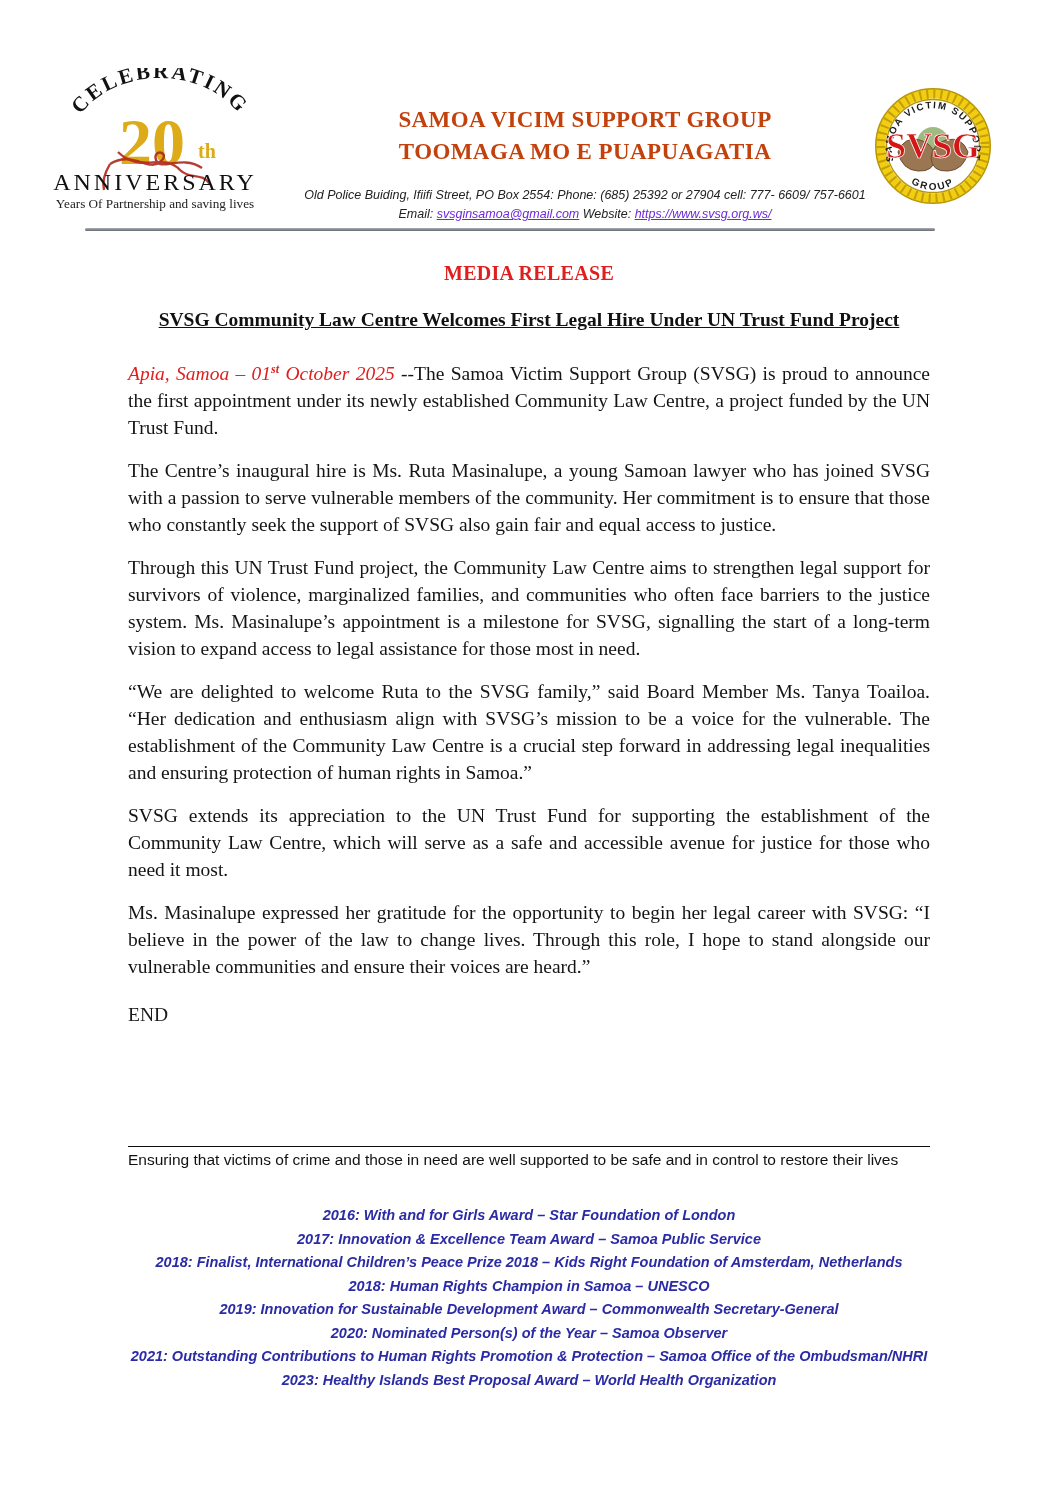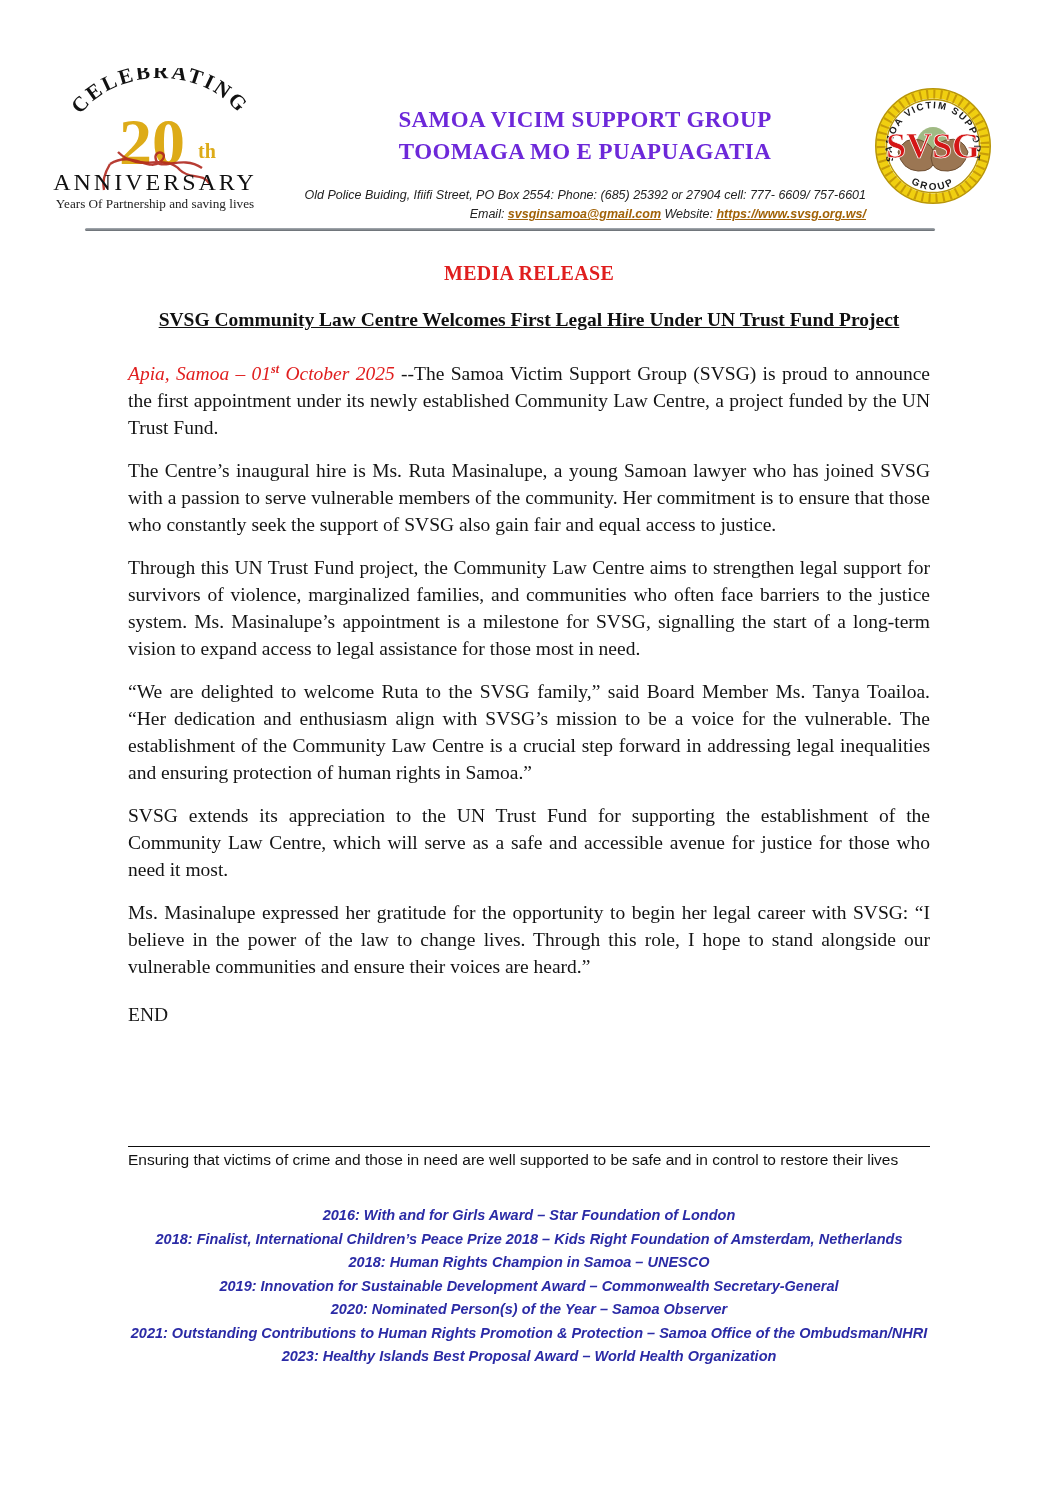--- a/index.html
+++ b/index.html
@@ -10,28 +10,28 @@
     background:#ffffff;
     font-family:"Liberation Serif", serif;
     color:#1a1a1a;
     overflow:hidden;
   }
   
   .logo-left{position:absolute;left:52px;top:68px;width:215px;height:148px;}
   .logo-right{position:absolute;left:872px;top:76px;width:122px;height:142px;}
   .org-block{position:absolute;left:290px;top:104px;width:590px;text-align:center;}
   .org-title{
-    font-size:23px;font-weight:bold;letter-spacing:.4px;line-height:32px;color:#6d28d9;
+    font-size:23px;font-weight:bold;letter-spacing:.4px;line-height:32px;color:#c2410c;
   }
   .addr-block{
-    position:absolute;left:276px;top:186px;width:590px;text-align:right;
+    position:absolute;left:290px;top:186px;width:590px;text-align:center;
     font-family:"Liberation Sans", sans-serif;font-style:italic;
     font-size:12.5px;line-height:19px;color:#222;
   }
-  .addr-block a{color:#a16207;text-decoration:underline;font-weight:bold;}
+  .addr-block a{color:#6d28d9;text-decoration:underline;}
   .hdr-rule{
     position:absolute;left:85px;top:228px;width:850px;height:3px;
     background:linear-gradient(#a7adb3,#666b70);
     border-radius:2px;
   }
   
   .content{position:absolute;left:128px;top:262px;width:802px;}
   .media-release{
     text-align:center;font-size:20px;font-weight:bold;letter-spacing:.3px;
     margin:0 0 20px 0;
@@ -143,20 +143,21 @@
     <p class="para">Ms. Masinalupe expressed her gratitude for the opportunity to begin her legal career with SVSG: “I believe in the power of the law to change lives. Through this role, I hope to stand alongside our vulnerable communities and ensure their voices are heard.”</p>
 
     <div class="end-marker">END</div>
   </div>
 
   <div class="footer">
     <div class="footer-rule"></div>
     <div class="mission">Ensuring that victims of crime and those in need are well supported to be safe and in control to restore their lives</div>
     <div class="awards" style="color:#2b2ba6">
         <div class="award-line">2016: With and for Girls Award – Star Foundation of London</div>
+        <div class="award-line">2017: Innovation &amp; Excellence Team Award – Samoa Public Service</div>
         <div class="award-line">2018: Finalist, International Children’s Peace Prize 2018 – Kids Right Foundation of Amsterdam, Netherlands</div>
         <div class="award-line">2018: Human Rights Champion in Samoa – UNESCO</div>
         <div class="award-line">2019: Innovation for Sustainable Development Award – Commonwealth Secretary-General</div>
         <div class="award-line">2020: Nominated Person(s) of the Year – Samoa Observer</div>
         <div class="award-line">2021: Outstanding Contributions to Human Rights Promotion &amp; Protection – Samoa Office of the Ombudsman/NHRI</div>
         <div class="award-line">2023: Healthy Islands Best Proposal Award  – World Health Organization</div>
       </div>
   </div>
 
 </div>

